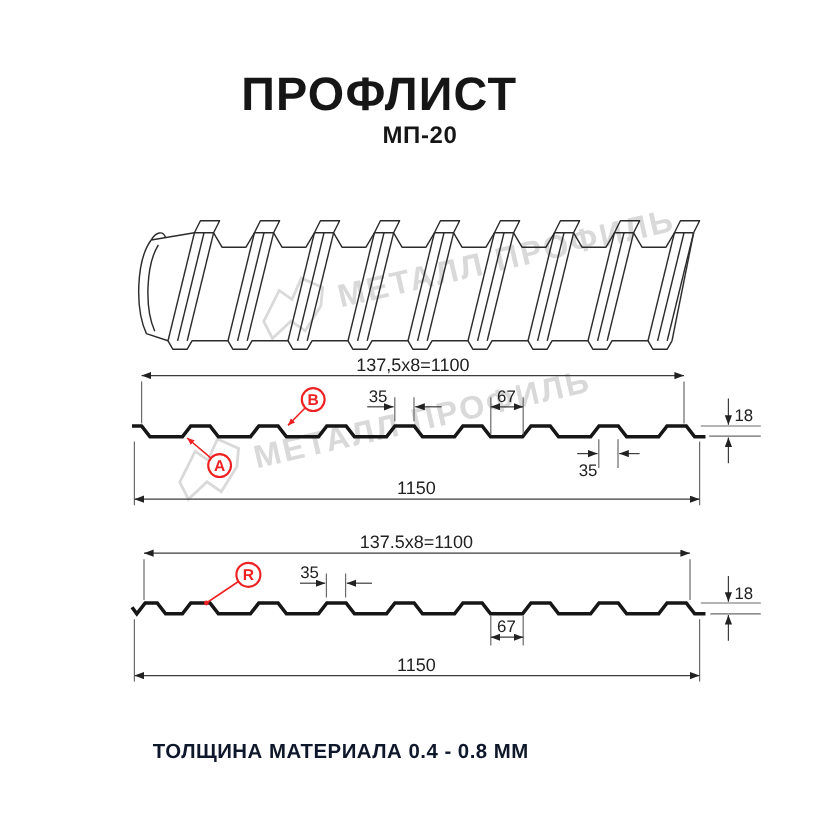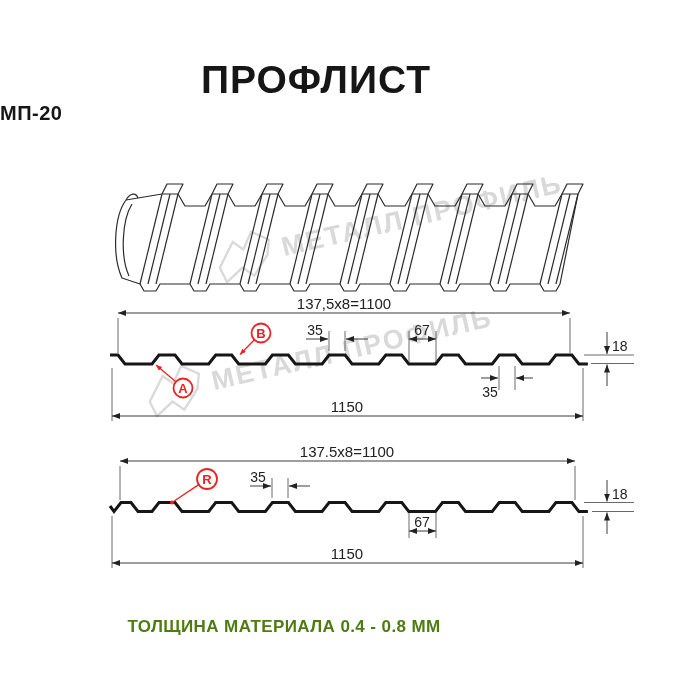--- a/index.html
+++ b/index.html
@@ -1,24 +1,24 @@
 <!DOCTYPE html>
 <html><head>
 <meta charset="utf-8">
 <style>
   html,body{margin:0;padding:0;}
   body{width:700px;height:700px;background:#ffffff;overflow:hidden;position:relative;
        font-family:"Liberation Sans",sans-serif;}
   .abs{position:absolute;}
   #title{top:58px;left:0;width:632px;text-align:center;font-size:39px;font-weight:800;
          letter-spacing:1px;color:#161616;}
-  #subtitle{top:102px;left:0;width:700px;font-size:20px;font-weight:700;
+  #subtitle{top:102px;left:0;width:700px;text-align:center;font-size:20px;font-weight:700;
             color:#161616;letter-spacing:.5px;}
   #footer{top:617px;left:0;width:568px;text-align:center;font-size:17px;font-weight:600;
-          color:#4d7c0f;letter-spacing:.4px;}
+          color:#0f172a;letter-spacing:.4px;}
   .wm{position:absolute;display:flex;align-items:flex-end;gap:9px;color:#d9d9d9;
       transform:rotate(-13deg);transform-origin:0 100%;z-index:0;pointer-events:none;}
   .wm .wm-text{font-size:27px;font-weight:700;letter-spacing:2px;white-space:nowrap;
       line-height:1;padding-bottom:10px;}
   #wm1{left:222px;top:238px;}
   #wm2{left:152px;top:372px;}
   svg{position:absolute;overflow:visible;z-index:1;}
   .dim{stroke:#3c3c3c;stroke-width:1;}
   .ext{stroke:#6a6a6a;stroke-width:1;}
   .dimtxt{fill:#222;font-family:"Liberation Sans",sans-serif;}

